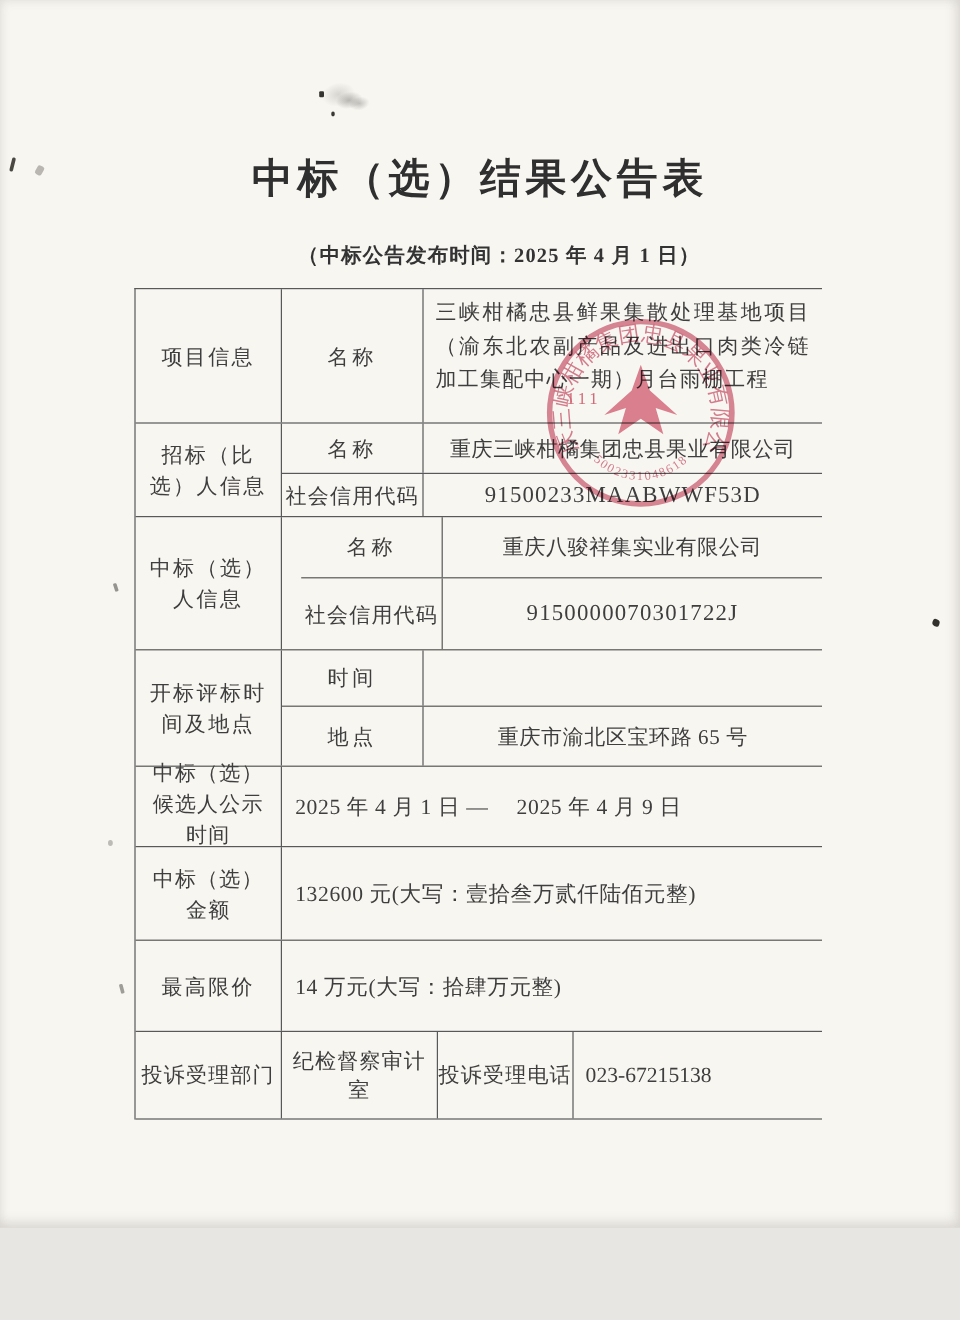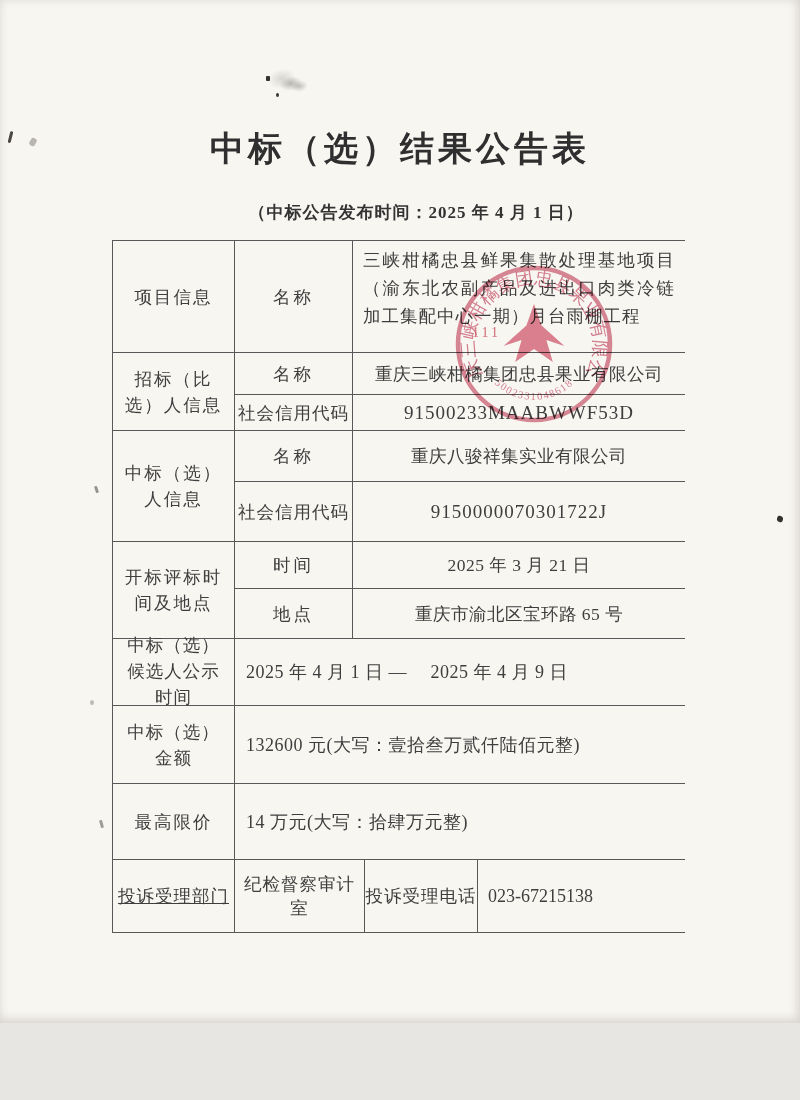--- a/index.html
+++ b/index.html
@@ -36,21 +36,21 @@
   .subrow.divided{border-bottom:1.5px solid #585858;}
   .sub-cell{width:118px;flex:0 0 118px;border-right:1.5px solid #585858;letter-spacing:3px;}
   .val-cell{flex:1;padding:2px 8px;letter-spacing:.5px;}
   .val-left{justify-content:flex-start;text-align:left;padding-left:11px;font-size:18px;}
   .code-val{font-size:19px;letter-spacing:1px;}
   .project-val{
     align-items:flex-start;text-align:justify;text-align-last:left;
     line-height:28px;padding:5px 10px 0 10px;font-size:17.5px;letter-spacing:1px;
   }
   
-  .c1{width:122px;flex:0 0 122px;border-right:1.5px solid #585858;letter-spacing:1px;text-decoration:underline;}
+  .c1{width:122px;flex:0 0 122px;border-right:1.5px solid #585858;letter-spacing:1px;}
   .c2{width:130px;flex:0 0 130px;border-right:1.5px solid #585858;letter-spacing:1px;}
   .c3{width:113px;flex:0 0 113px;border-right:1.5px solid #585858;letter-spacing:1px;}
   .c4{flex:1;justify-content:flex-start;text-align:left;padding-left:10px;font-size:18px;}
   .page-num{
     position:absolute;top:1031px;left:0;width:100%;
     text-align:center;font-size:18px;letter-spacing:2px;color:#3a3a3a;
   }
   
   .stamp{position:absolute;left:434px;top:244px;width:200px;height:200px;
          opacity:.8;mix-blend-mode:multiply;pointer-events:none;}
@@ -101,40 +101,39 @@
           <div class="cell sub-cell">名称</div>
           <div class="cell val-cell">重庆三峡柑橘集团忠县果业有限公司</div>
         </div>
         <div class="subrow">
           <div class="cell sub-cell" style="letter-spacing:1px;">社会信用代码</div>
           <div class="cell val-cell code-val">91500233MAABWWF53D</div>
         </div>
       </div>
     </div>
 
-    <div class="block" style="height:111px;">
+    <div class="block" style="height:111px;gap:16px;">
       <div class="cell label-cell">中标（选）人信息</div>
       <div class="right-col">
         <div class="subrow divided" style="flex:0 0 50px;">
           <div class="cell sub-cell">名称</div>
           <div class="cell val-cell">重庆八骏祥集实业有限公司</div>
         </div>
         <div class="subrow">
           <div class="cell sub-cell" style="letter-spacing:1px;">社会信用代码</div>
           <div class="cell val-cell code-val">9150000070301722J</div>
         </div>
       </div>
     </div>
 
     <div class="block" style="height:97px;">
       <div class="cell label-cell">开标评标时间及地点</div>
       <div class="right-col">
         <div class="subrow divided" style="flex:0 0 46px;">
           <div class="cell sub-cell">时间</div>
-          <div class="cell val-cell">2025 年 3 月 21 日</div>
         </div>
         <div class="subrow">
           <div class="cell sub-cell">地点</div>
           <div class="cell val-cell">重庆市渝北区宝环路 65 号</div>
         </div>
       </div>
     </div>
 
     <div class="block" style="height:67px;">
       <div class="cell label-cell" style="letter-spacing:1px;font-family:Liberation Mono, monospace;">中标（选）候选人公示时间</div>

